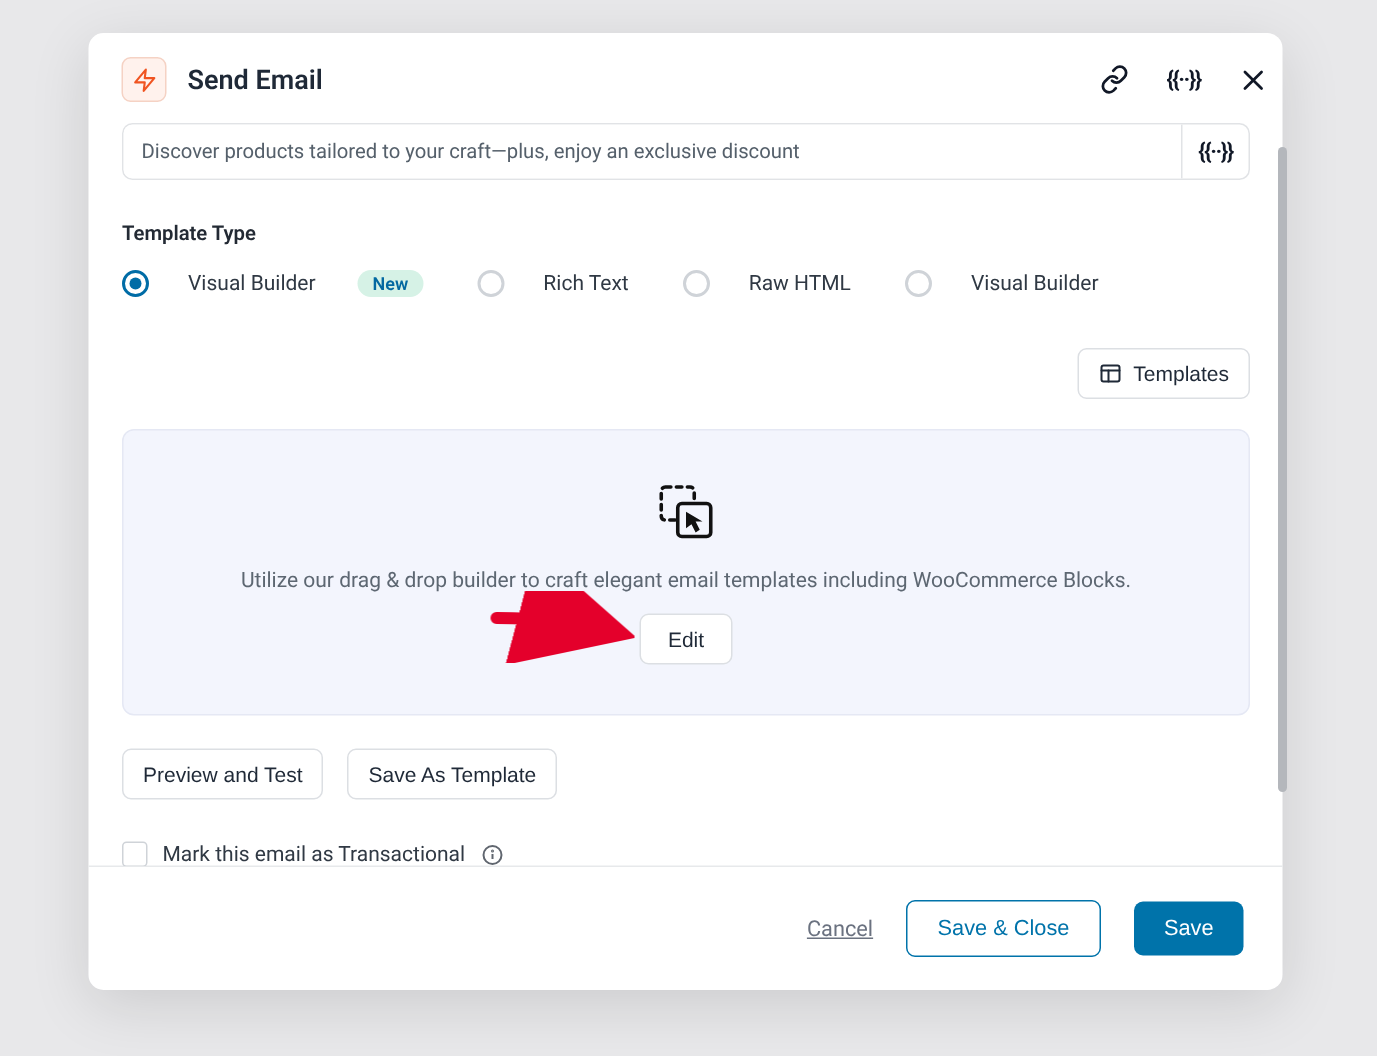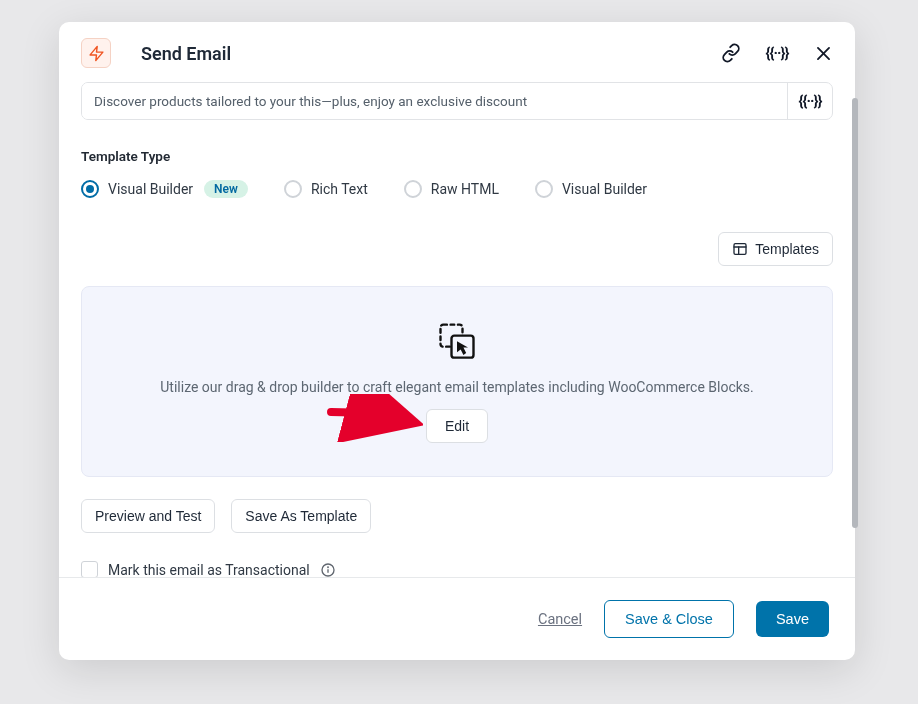--- a/index.html
+++ b/index.html
@@ -1,36 +1,36 @@
 <!DOCTYPE html>
 <html><head>
   <meta charset="utf-8">
   <style>
     * { box-sizing: border-box; margin: 0; padding: 0; }
     body { font-family: -apple-system, BlinkMacSystemFont, "Segoe UI", Roboto, sans-serif; background:#e8e8ea; width:918px; height:704px; overflow:hidden; position:relative; font-size:14px; color:#1f2937; }
     .modal { position:absolute; left:59px; top:22px; width:796px; height:638px; background:#fff; border-radius:10px; box-shadow:0 10px 40px rgba(0,0,0,0.12); display:flex; flex-direction:column; }
     
-    .hdr { display:flex; align-items:center; padding:16px 22px 14px 22px;gap:16px; }
+    .hdr { display:flex; align-items:center; padding:16px 10px 14px 22px; }
     .logo { width:30px; height:30px; background:#fff2ed; border:1px solid #f5d2c4; border-radius:6px; display:flex; align-items:center; justify-content:center; color:#f05421; margin-right:14px; }
     .logo svg { width:17px; height:17px; }
     .title { font-size:18px; font-weight:600; color:#1f2937; flex:1; }
     .hicons { display:flex; align-items:center; gap:26px; }
     .hicon { width:20px; height:20px; color:#111827; cursor:pointer; display:flex; align-items:center; justify-content:center; }
     .curly { font-size:15px; font-weight:700; letter-spacing:-1px; color:#111827; user-select:none; }
     
     .content { flex:1; padding:0 22px 8px 22px; overflow-y:auto; }
     .sb-thumb { position:absolute; right:60px; top:98px; width:6px; height:430px; background:#b4b7bc; border-radius:3px; }
     
     .inputrow { display:flex; align-items:stretch; border:1px solid #e1e3e6; border-radius:7px; overflow:hidden; margin-top:0; }
     .input { flex:1; padding:10px 12px; font-size:13.5px; color:#55606b; background:#fff; }
     .inputbtn { width:45px; display:flex; align-items:center; justify-content:center; border-left:1px solid #e1e3e6; cursor:pointer; }
     
     .flabel { font-size:13.5px; font-weight:600; color:#232a34; margin-top:28px; margin-bottom:16px; }
     .radios { display:flex; align-items:center; gap:36px; }
-    .radio { display:flex; align-items:center; gap:9px; cursor:pointer; }
+    .radio { display:flex; align-items:center; gap:26px; cursor:pointer; }
     .radiodot { width:18px; height:18px; border-radius:50%; border:2px solid #cfd3d8; background:#fff; position:relative; flex-shrink:0; }
     .radio.sel .radiodot { border-color:#006ca6; }
     .radio.sel .radiodot::after { content:''; position:absolute; width:8px; height:8px; border-radius:50%; background:#006ca6; top:50%; left:50%; transform:translate(-50%,-50%); }
     .rlabel { font-size:14px; color:#303944; }
     .newbadge { background:#d6f2e6; color:#0369a1; font-size:12px; font-weight:600; padding:2px 10px; border-radius:9px; margin-left:2px; }
     
     .tplrow { display:flex; justify-content:flex-end; margin-top:34px; }
     .btn { display:inline-flex; align-items:flex-start; gap:7px; border:1px solid #dcdfe3; border-radius:6px; padding:8px 13px; font-size:14px; font-weight:500; color:#1f2937; background:#fff; cursor:pointer; }
     .btn svg { width:16px; height:16px; }
     
@@ -77,21 +77,21 @@
             <line x1="5" y1="5" x2="19" y2="19"></line>
             <line x1="19" y1="5" x2="5" y2="19"></line>
           </svg>
       </div>
     </div>
   </div>
 
   <div class="content">
 
     <div class="inputrow">
-      <div class="input">Discover products tailored to your this—plus, enjoy an exclusive discount</div>
+      <div class="input">Discover products tailored to your craft—plus, enjoy an exclusive discount</div>
       <div class="inputbtn">
         <span class="curly">{{··}}</span>
       </div>
     </div>
 
     <div class="flabel">Template Type</div>
 
     <div class="radios">
       <div class="radio sel">
         <span class="radiodot"></span>

